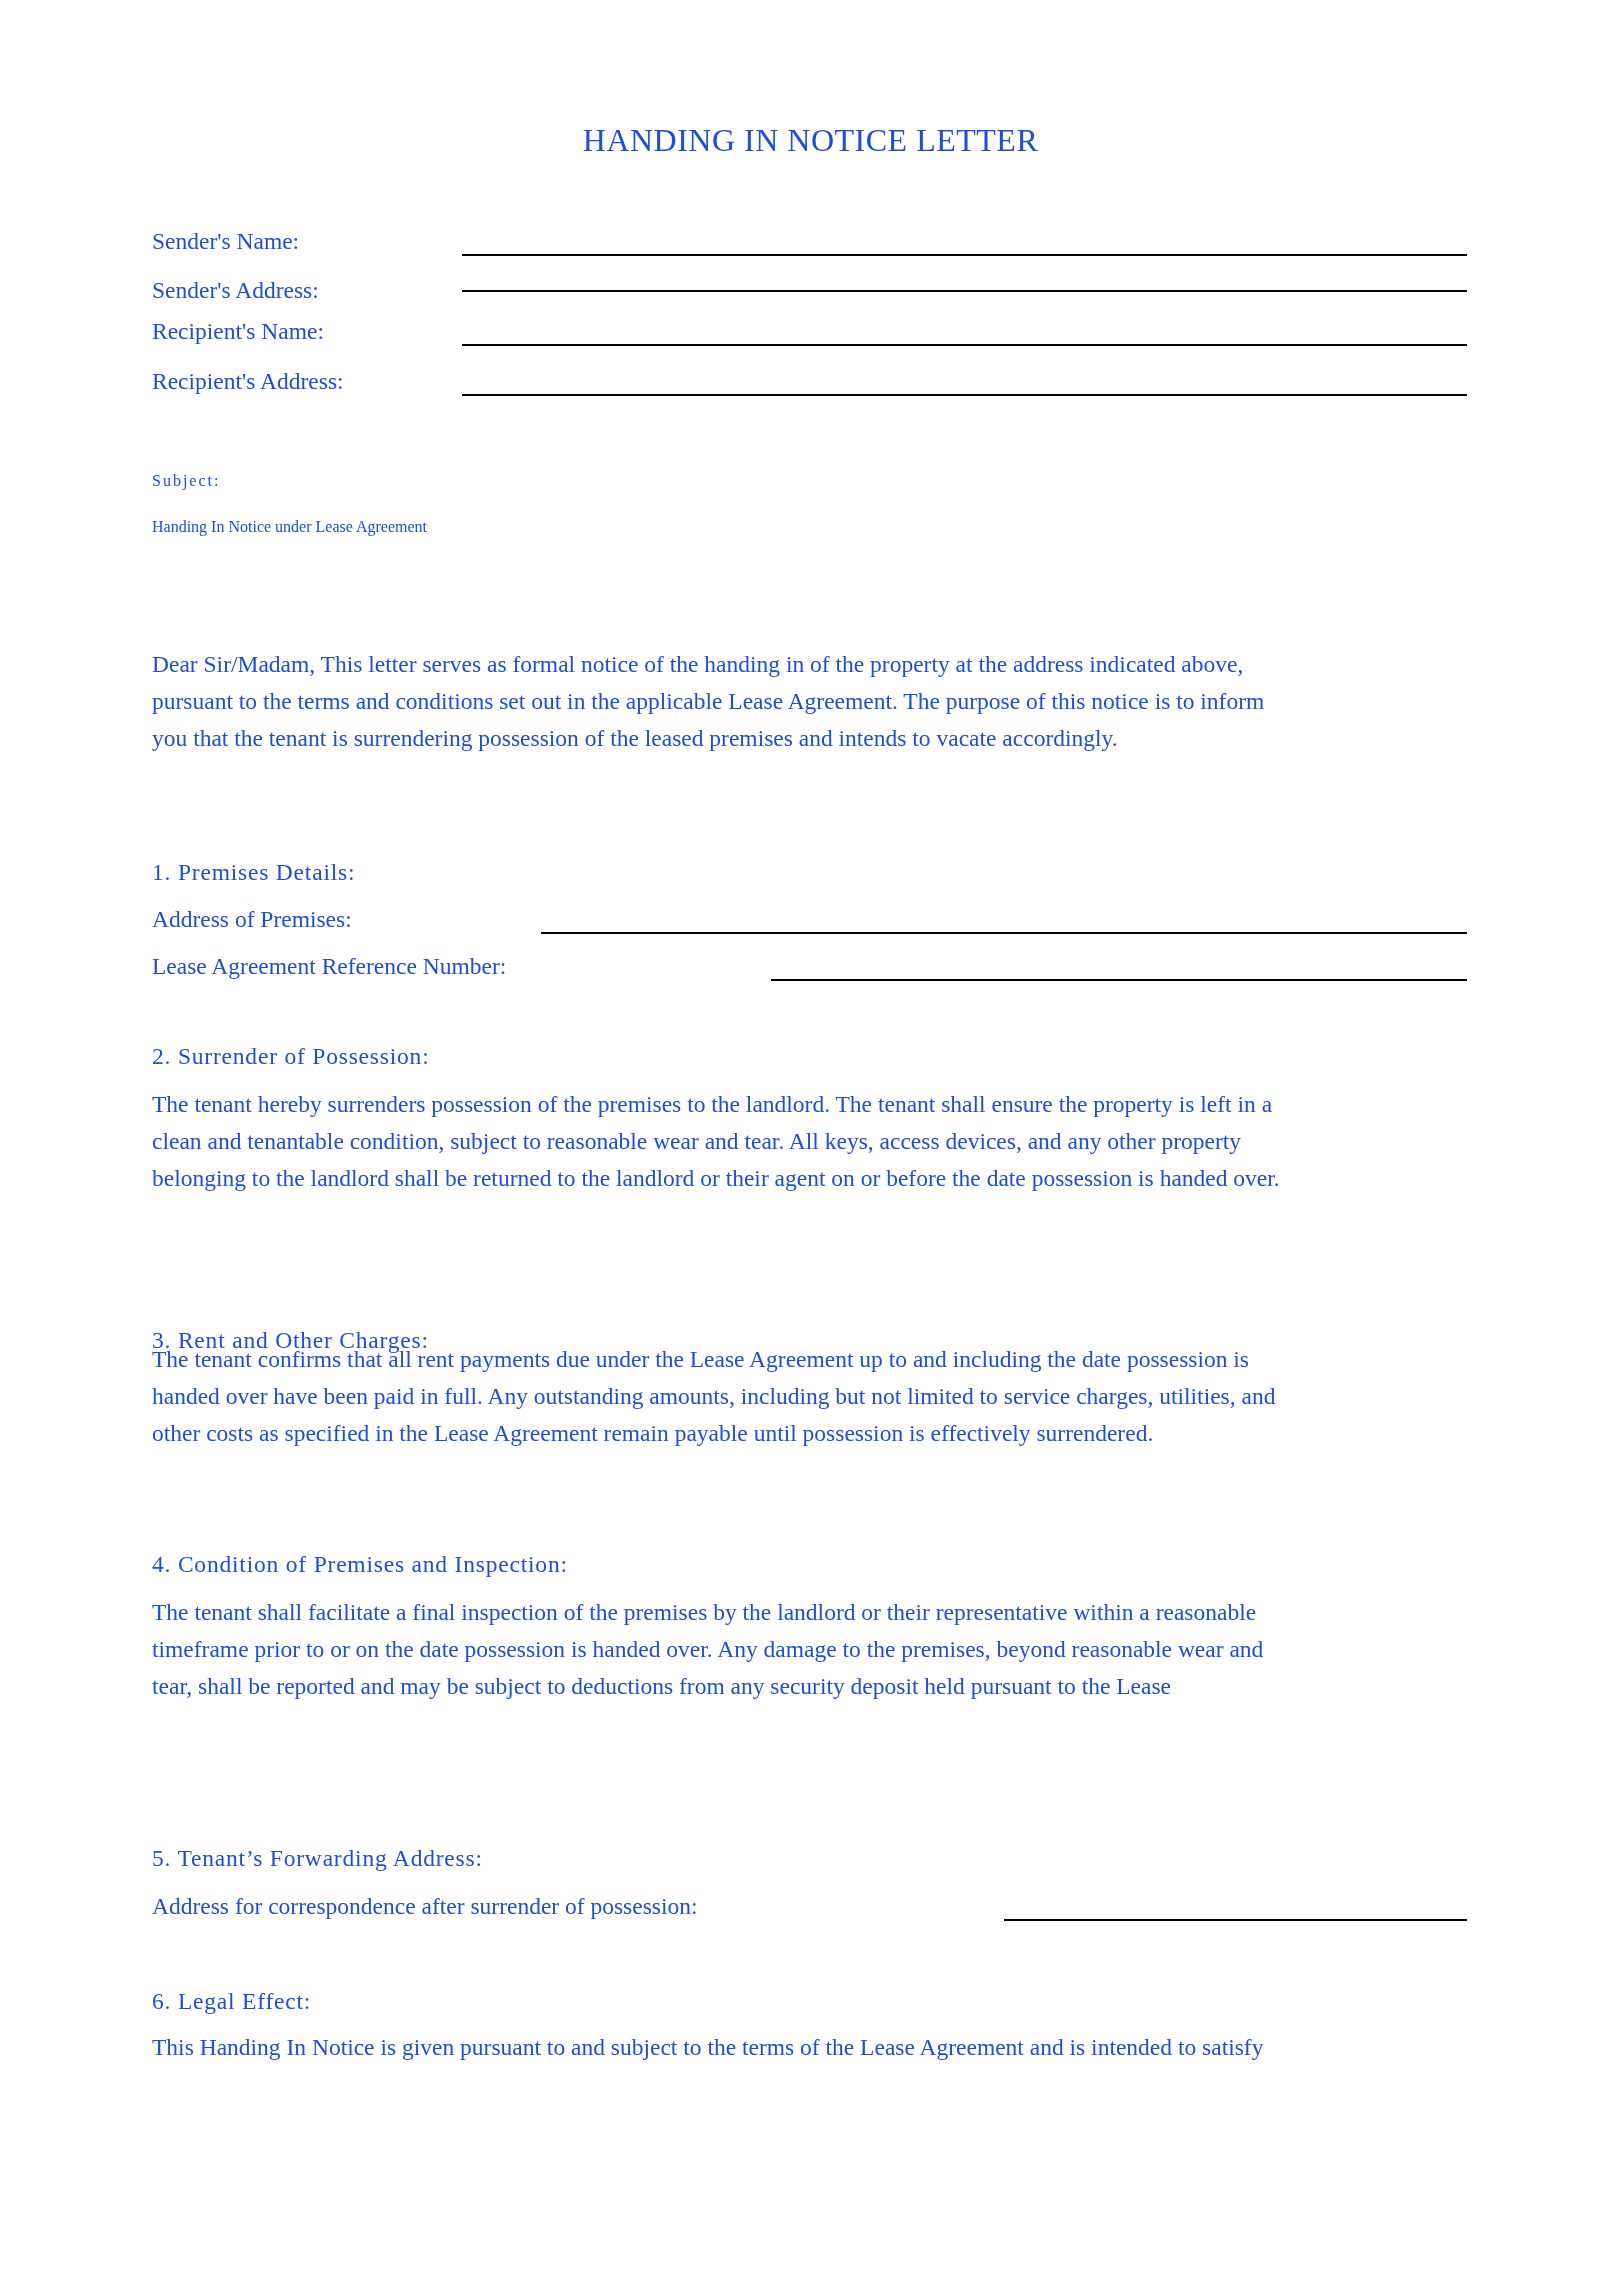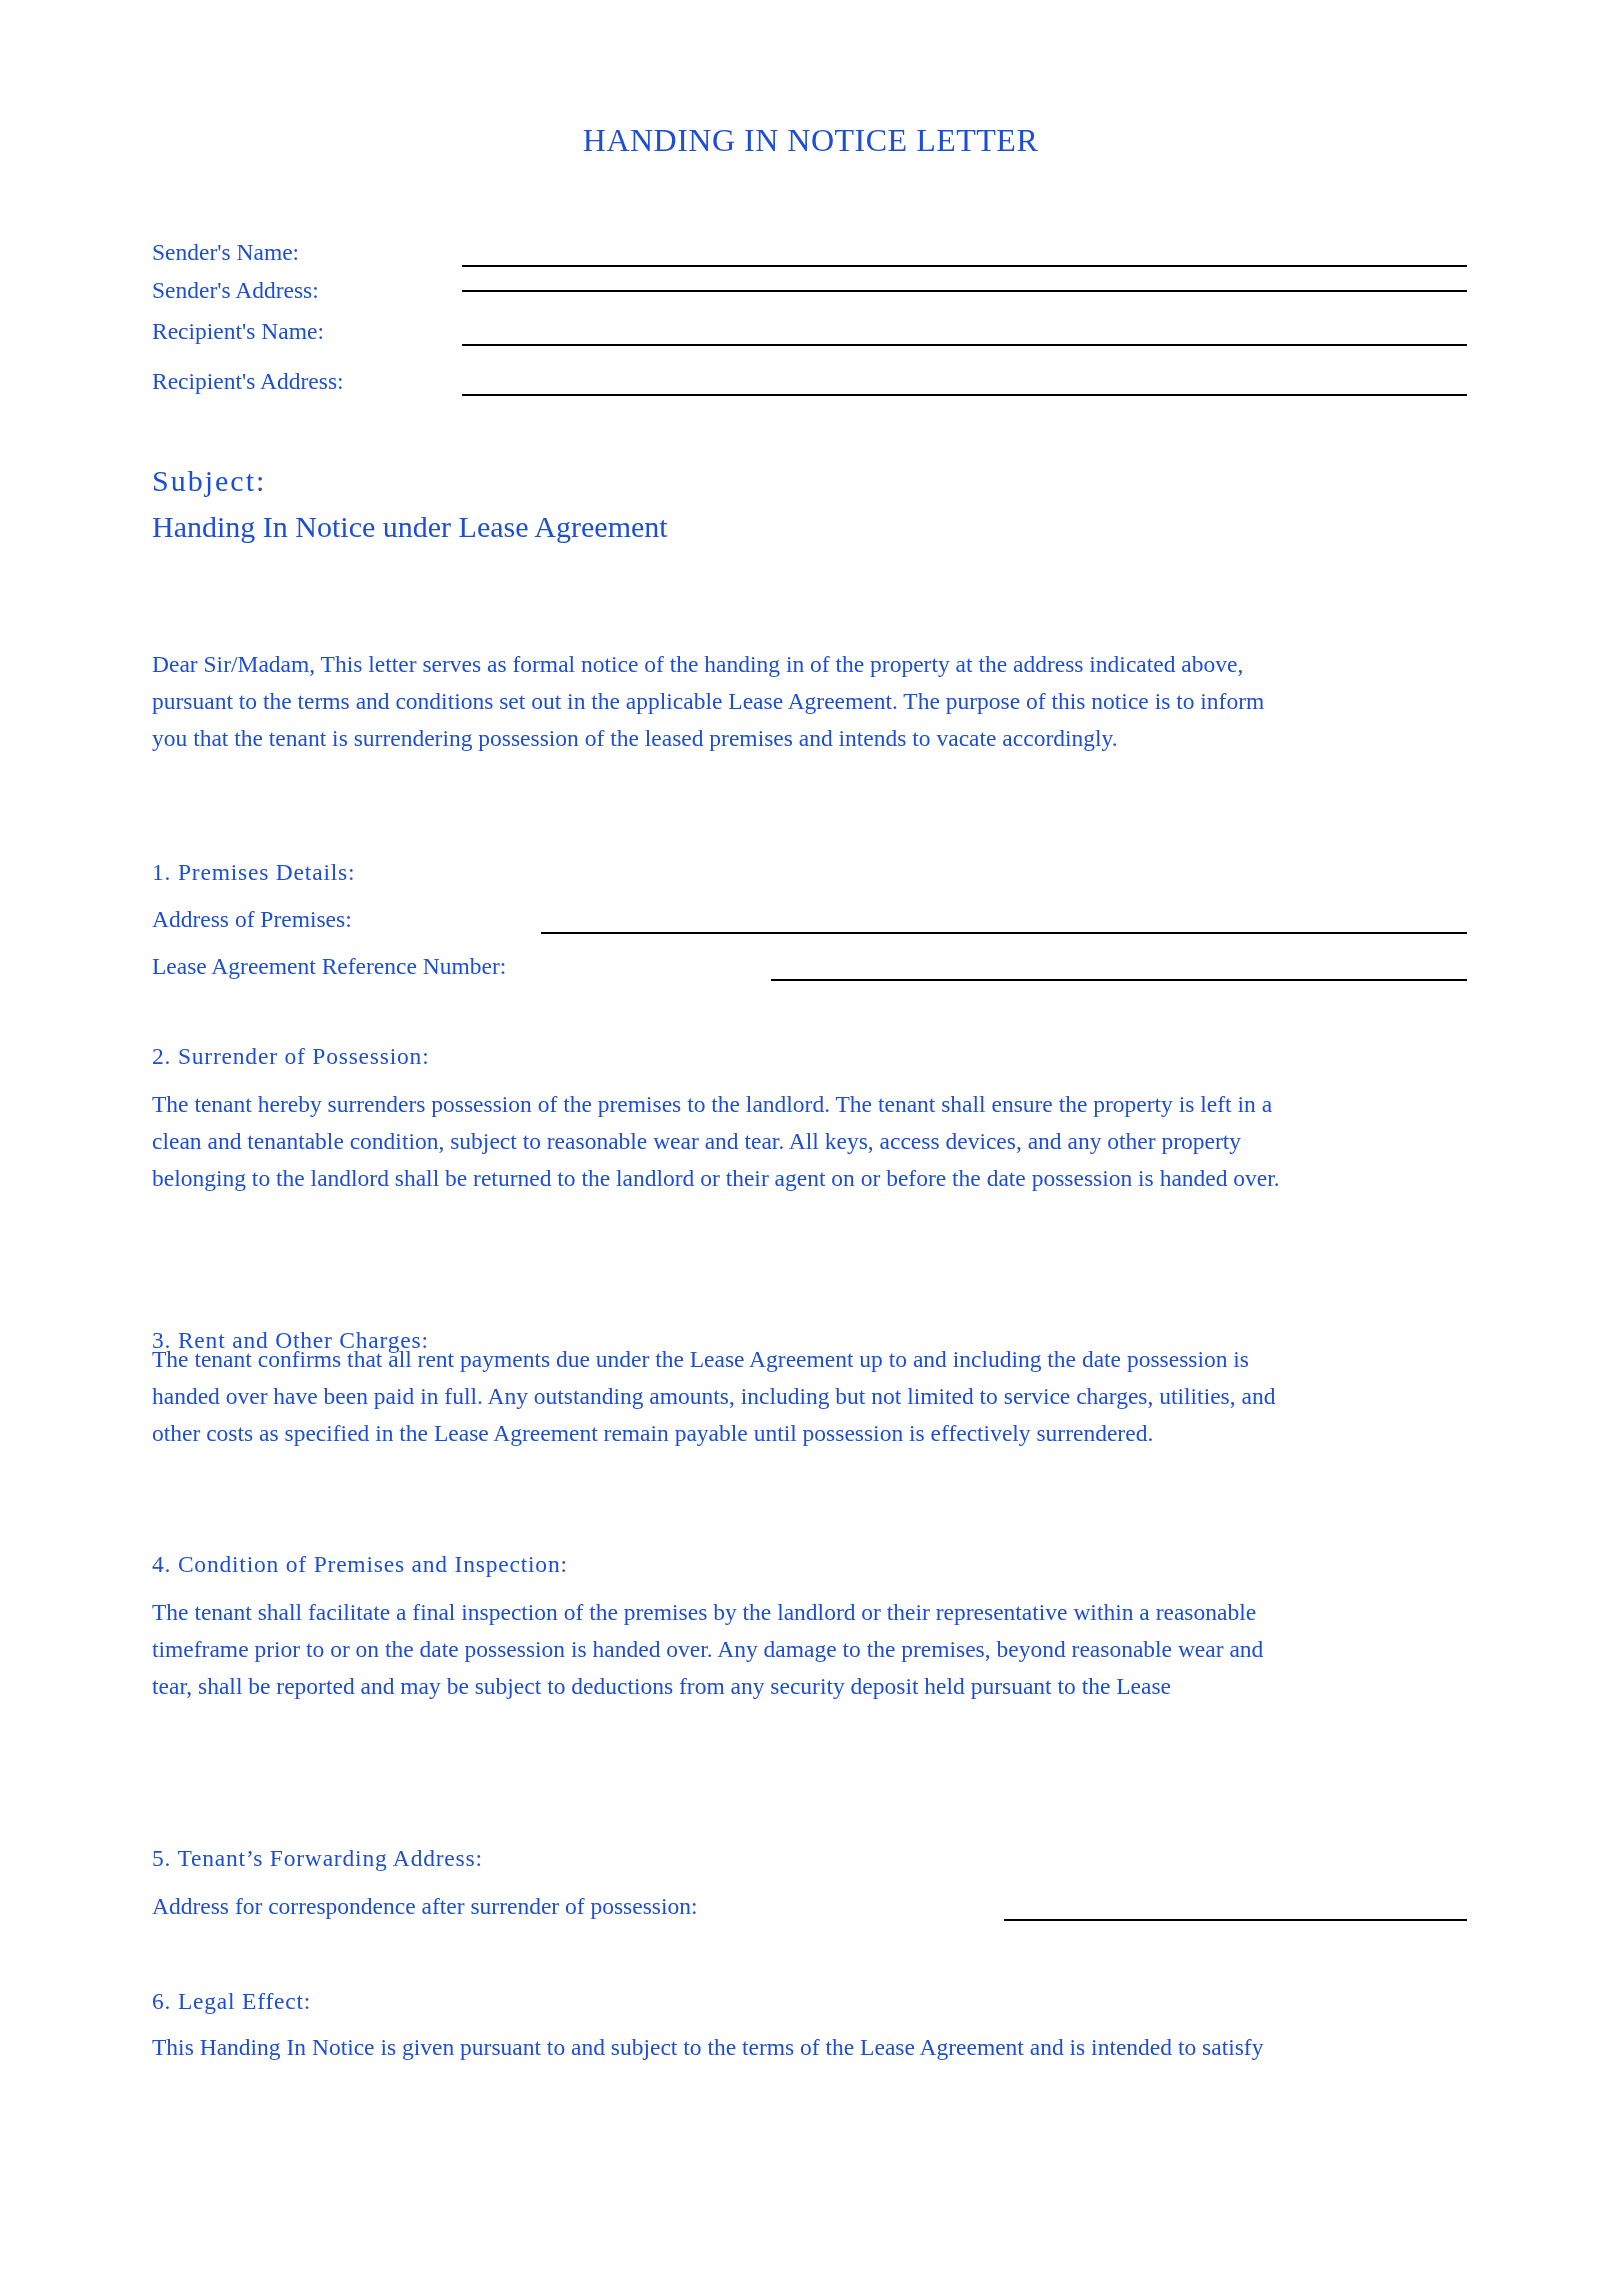--- a/index.html
+++ b/index.html
@@ -53,21 +53,21 @@
   }
 
   .w-head { width: 310px; }
   .w-s1a  { width: 389px; }
   .w-s1b  { width: 619px; }
   .w-s5   { width: 852px; }
 
   .subject-block {
     top: 458px;
     left: 152px;
-    font-size: 30px;
+    font-size: 16px;
     line-height: 46px;
   }
   .subject-label { letter-spacing: 2px; }
 
   .para {
     font-size: 23.5px;
     line-height: 37px;
     left: 152px;
   }
   .para .tline { white-space: nowrap; }
@@ -82,21 +82,21 @@
     white-space: nowrap;
   }
 </style>
 </head>
 <body>
 
 <div class="page">
 
   <h1 class="abs doc-title">HANDING IN NOTICE LETTER</h1>
 
-  <div class="abs frow" style="top:222px;">
+  <div class="abs frow" style="top:211px;">
     <span class="flabel w-head">Sender's Name:</span>
     <div class="fline"></div>
   </div>
   <div class="abs frow" style="top:268px;align-items:center;">
     <span class="flabel w-head">Sender's Address:</span>
     <div class="fline"></div>
   </div>
   <div class="abs frow" style="top:301px;">
     <span class="flabel w-head">Recipient's Name:</span>
     <div class="fline"></div>

